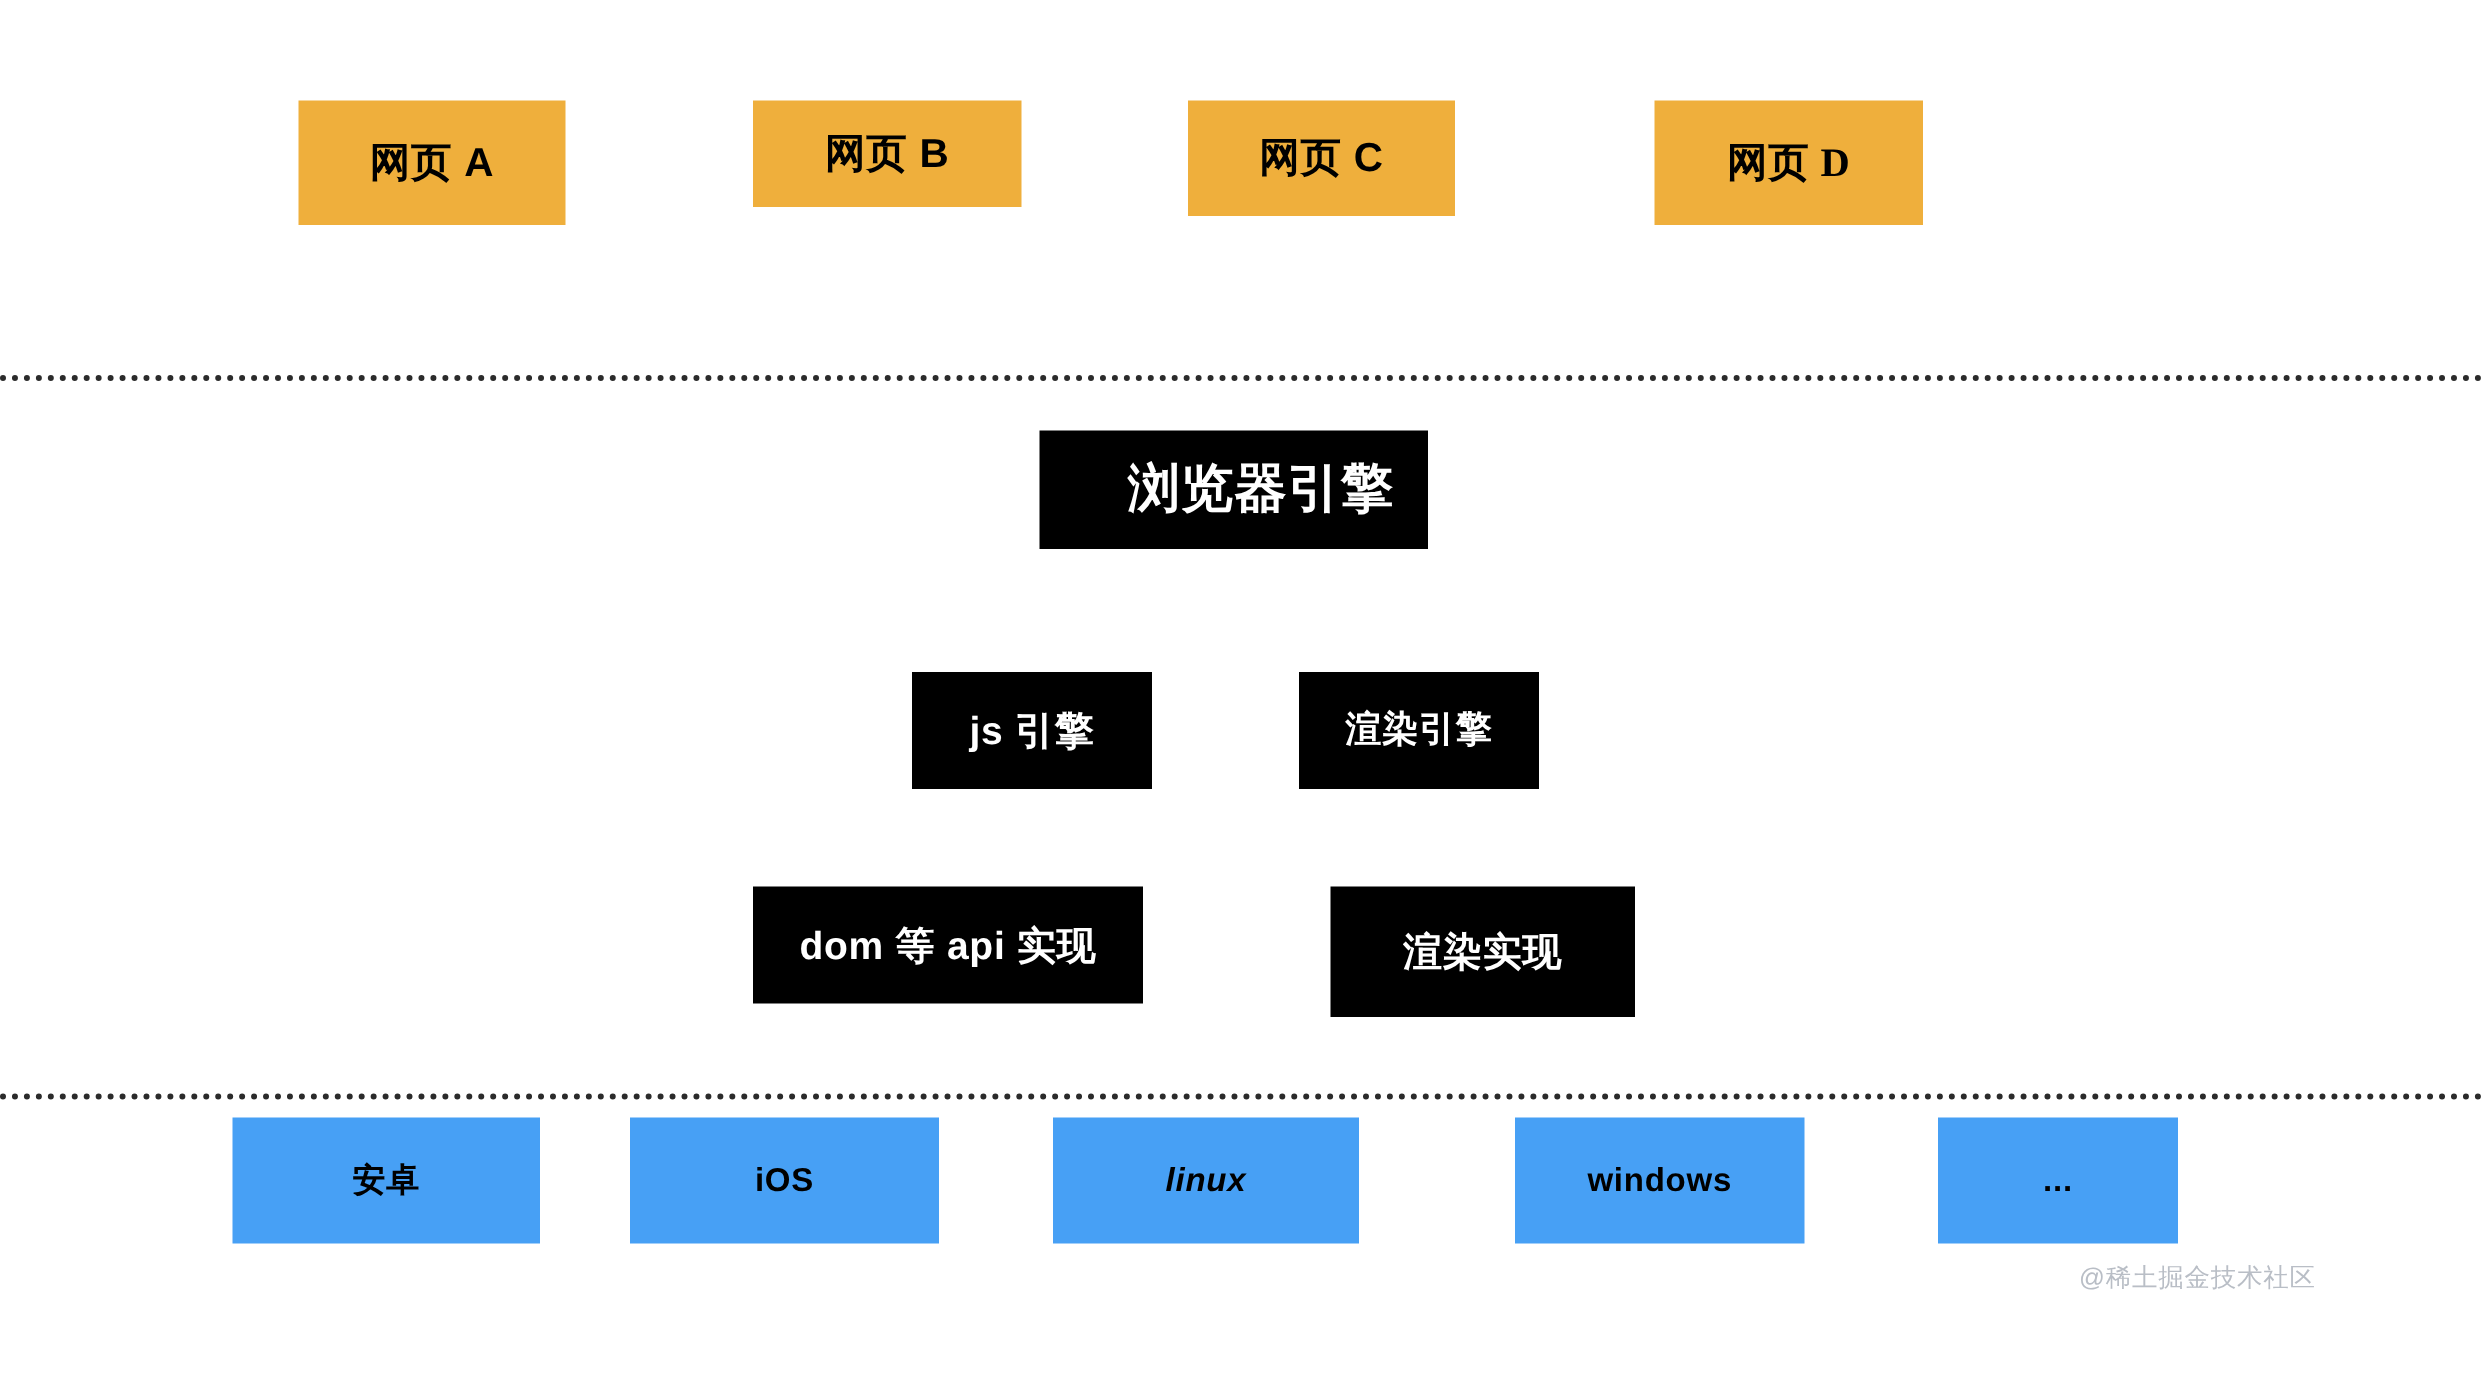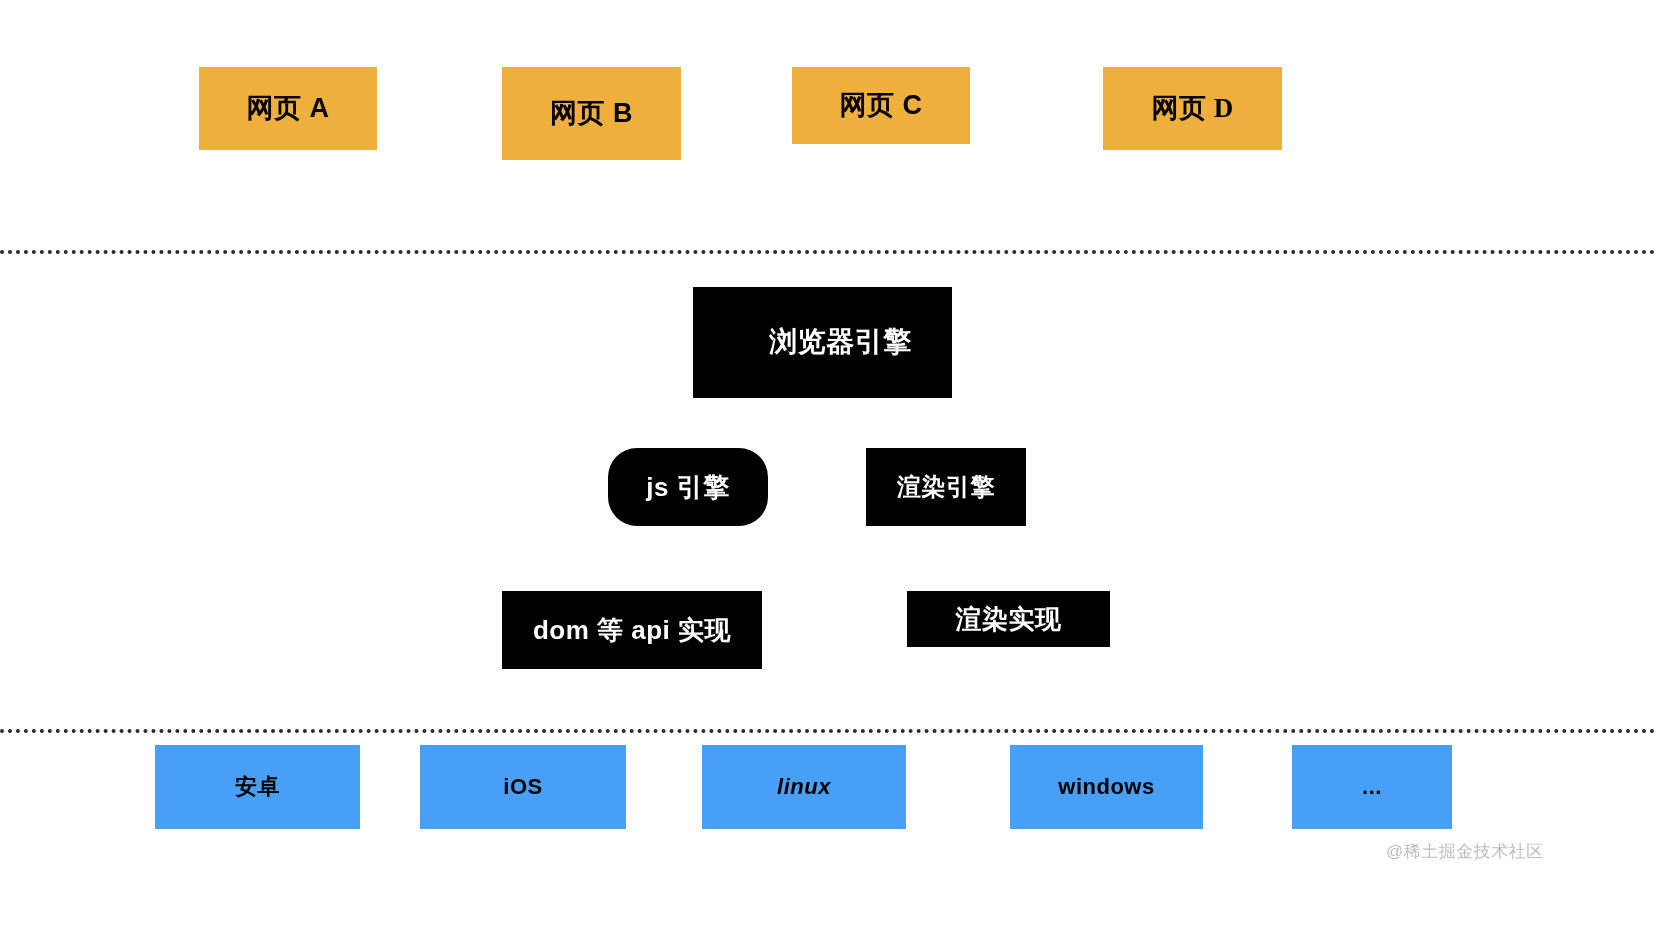--- a/index.html
+++ b/index.html
@@ -70,47 +70,47 @@
   }
 </style>
 </head>
 <body>
 
 <div id="canvas">
 
   <div class="box box-page" style="left:199px; top:67px; width:178px; height:83px;">
     <span>网页 A</span>
   </div>
-  <div class="box box-page" style="left:502px; top:67px; width:179px; height:93px;">
+  <div class="box box-page" style="left:502px; top:67px; width:179px; height:71px;">
     <span>网页 B</span>
   </div>
   <div class="box box-page" style="left:792px; top:67px; width:178px; height:77px;">
     <span>网页 C</span>
   </div>
   <div class="box box-page" style="left:1103px; top:67px; width:179px; height:83px;font-family:Liberation Serif, serif;">
     <span>网页 D</span>
   </div>
 
   <div class="divider" style="top:250px;"></div>
 
-  <div class="box box-engine" style="left:693px; top:287px; width:259px; height:111px; font-size:28px;padding-left:36px;">
+  <div class="box box-engine" style="left:693px; top:287px; width:259px; height:79px; font-size:35px;padding-left:36px;">
     <span>浏览器引擎</span>
   </div>
 
-  <div class="box box-engine" style="left:608px; top:448px; width:160px; height:78px; font-size:26px;border-radius:29px;">
+  <div class="box box-engine" style="left:608px; top:448px; width:160px; height:78px; font-size:26px;">
     <span>js 引擎</span>
   </div>
   <div class="box box-engine" style="left:866px; top:448px; width:160px; height:78px; font-size:24px;">
     <span>渲染引擎</span>
   </div>
 
   <div class="box box-engine" style="left:502px; top:591px; width:260px; height:78px; font-size:26px;">
     <span>dom 等 api 实现</span>
   </div>
-  <div class="box box-engine" style="left:887px; top:591px; width:203px; height:56px; font-size:26px;margin-left:20px;">
+  <div class="box box-engine" style="left:887px; top:591px; width:203px; height:87px; font-size:26px;">
     <span>渲染实现</span>
   </div>
 
   <div class="divider" style="top:729px;"></div>
 
   <div class="box box-os" style="left:155px; top:745px; width:205px; height:84px;">
     <span>安卓</span>
   </div>
   <div class="box box-os" style="left:420px; top:745px; width:206px; height:84px;">
     <span>iOS</span>

